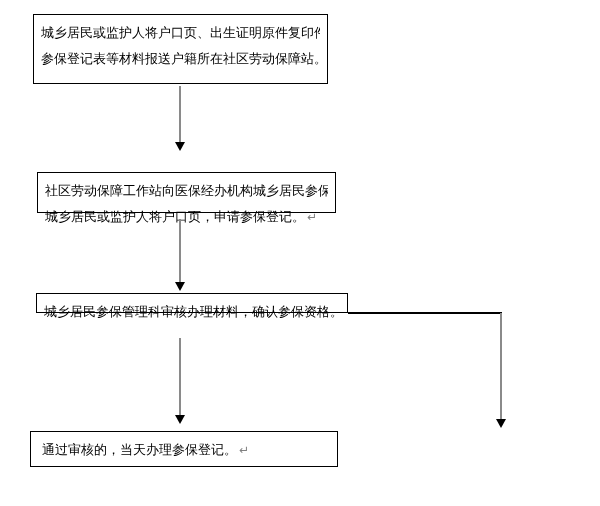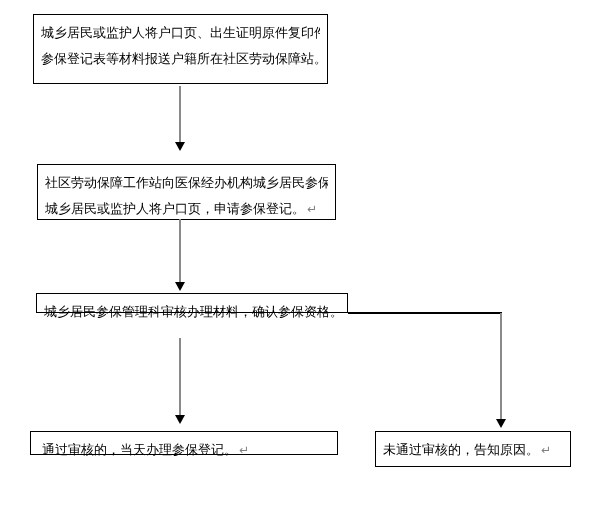--- a/index.html
+++ b/index.html
@@ -63,21 +63,21 @@
       <span>城乡居民或监护人将户口页、出生证明原件复印件、</span>
     </div>
     <div class="line">
       <span>参保登记表等材料报送户籍所在社区劳动保障站。</span>
     </div>
   </div>
 
   <div class="stem" style="left:179px; top:86px; height:56px;"></div>
   <div class="arrow-head" style="left:175px; top:142px;"></div>
 
-  <div class="flow-box" style="left:37px; top:164px; width:299px; height:56px;">
+  <div class="flow-box" style="left:37px; top:172px; width:299px; height:41px;">
     <div class="line">
       <span>社区劳动保障工作站向医保经办机构城乡居民参保</span>
     </div>
     <div class="line">
       <span>城乡居民或监护人将户口页，申请参保登记。</span><span class="pmark">↵</span>
     </div>
   </div>
 
   <div class="stem" style="left:179px; top:219px; height:63px;"></div>
   <div class="arrow-head" style="left:175px; top:282px;"></div>
@@ -88,25 +88,20 @@
     </div>
   </div>
 
   <div class="stem" style="left:179px; top:338px; height:77px;"></div>
   <div class="arrow-head" style="left:175px; top:415px;"></div>
 
   <div class="hline" style="left:348px; top:312px; width:154px;"></div>
   <div class="stem" style="left:500px; top:313px; height:106px;"></div>
   <div class="arrow-head" style="left:496px; top:419px;"></div>
 
-  <div class="flow-box" style="left:30px; top:431px; width:308px; height:24px; padding-left:11px;">
+  <div class="flow-box" style="left:30px; top:431px; width:308px; height:36px; padding-left:11px;">
     <div class="line">
       <span>通过审核的，当天办理参保登记。</span><span class="pmark">↵</span>
     </div>
   </div>
 
-  <div class="flow-box" style="left:375px; top:431px; width:196px; height:36px;">
-    <div class="line">
-      <span>未通过审核的，告知原因。</span><span class="pmark">↵</span>
-    </div>
-  </div>
 
 </div>
 
 </body></html>

